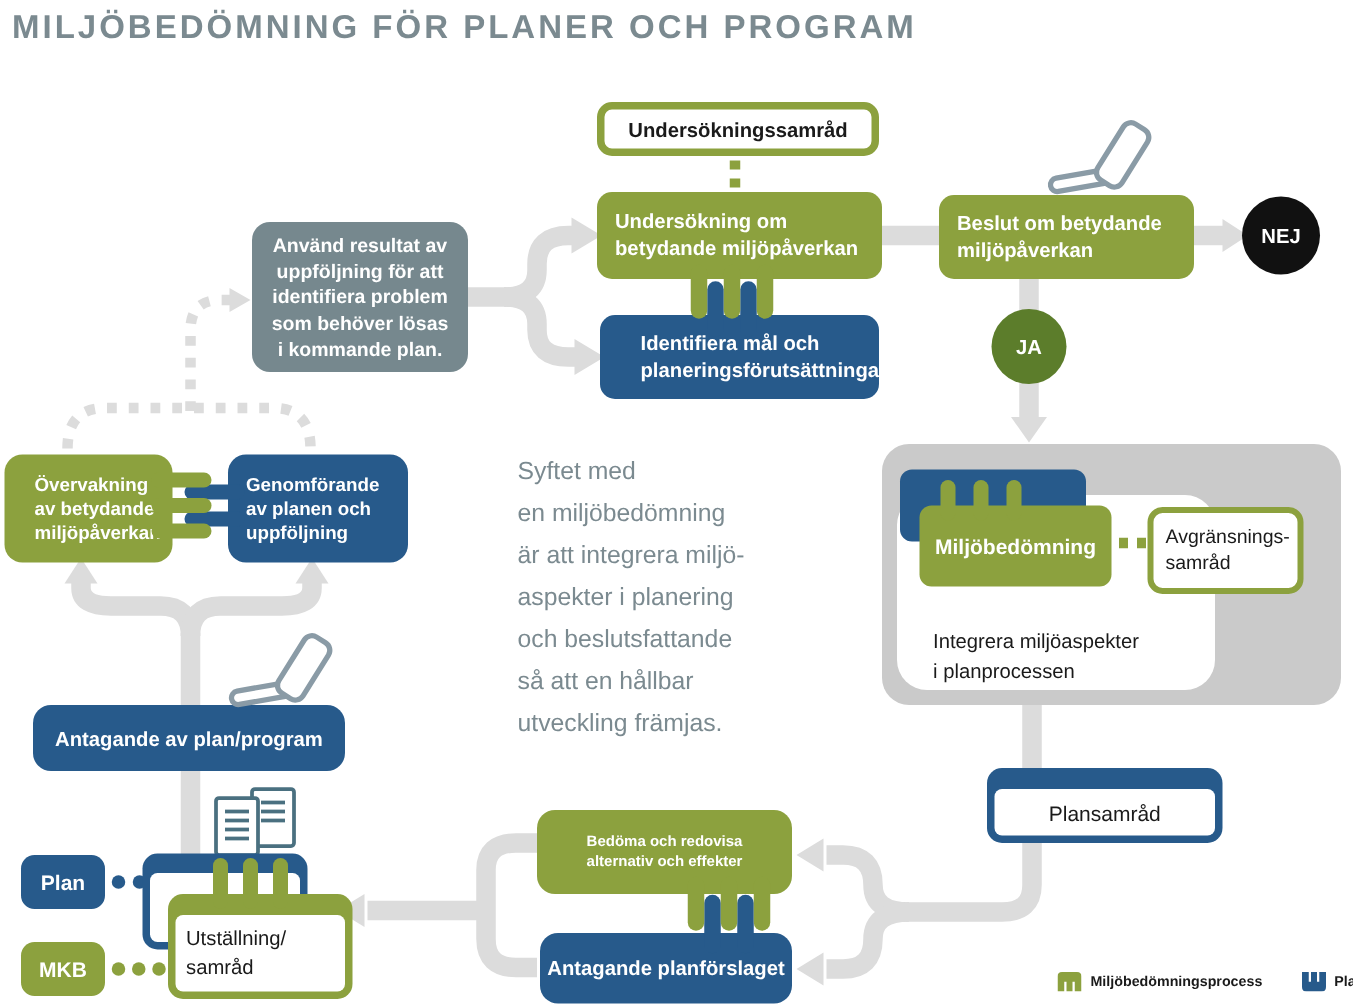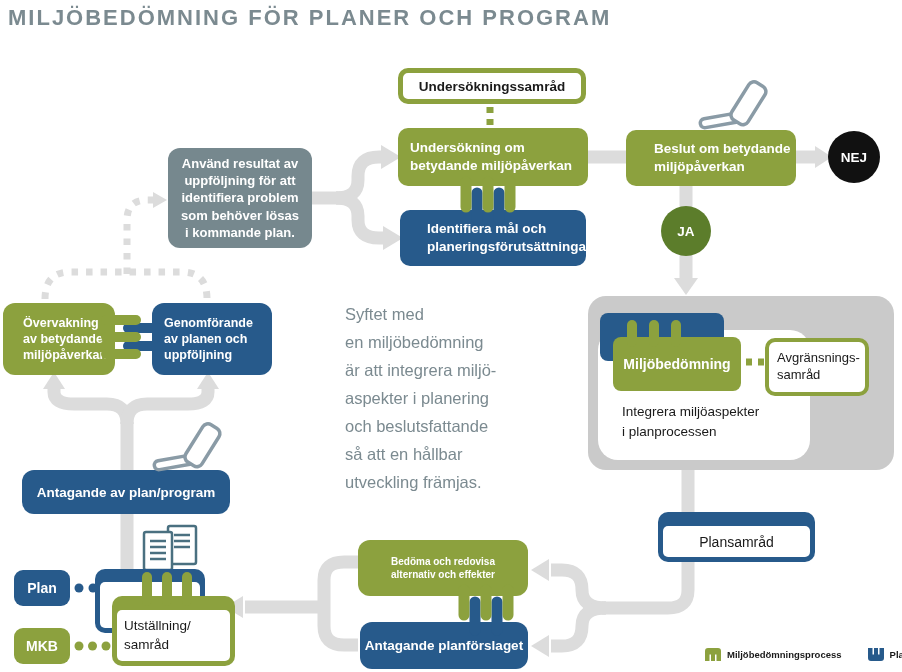--- a/index.html
+++ b/index.html
@@ -37,42 +37,42 @@
     border:5px solid var(--green);border-radius:10px;justify-content:center;
     font-weight:700;font-size:13.5px;color:var(--text);z-index:2}
   #b-undersok{left:398px;top:128px;width:190px;height:58px;border-radius:10px;
     padding-left:12px;font-size:13.5px;line-height:1.3;z-index:2}
   #b-identifiera{left:400px;top:210px;width:186px;height:56px;border-radius:10px;
     padding-left:27px;font-size:13.5px;line-height:1.3;z-index:2}
   #b-anvand{left:168px;top:148px;width:144px;height:100px;background:var(--slate);
     border-radius:12px;justify-content:center;text-align:center;font-size:13px;
     line-height:1.32;z-index:2}
   #b-beslut{left:626px;top:130px;width:170px;height:56px;border-radius:10px;
-    padding-left:28px;font-size:13.5px;line-height:1.3;z-index:2}
+    padding-left:12px;font-size:13.5px;line-height:1.3;z-index:2}
   #c-nej{left:828px;top:131px;width:52px;height:52px;border-radius:50%;
     background:var(--black2);justify-content:center;font-size:13.5px;z-index:2}
   #c-ja{left:661px;top:206px;width:50px;height:50px;border-radius:50%;
     background:var(--dgreen);justify-content:center;font-size:13.5px;z-index:2}
   #syfte{left:345px;top:300px;font-size:16.5px;line-height:28px;
     color:var(--titlegray);z-index:2;white-space:pre-line}
   #b-overvak{left:3px;top:303px;width:112px;height:72px;border-radius:12px;
     padding-left:20px;font-size:12.5px;line-height:1.3;z-index:2}
   #b-genomf{left:152px;top:303px;width:120px;height:72px;border-radius:12px;
     padding-left:12px;font-size:12.5px;line-height:1.3;z-index:2}
 
   #container{left:588px;top:296px;width:306px;height:174px;background:var(--container);
     border-radius:18px;z-index:2}
   #inner-white{left:10px;top:34px;width:212px;height:130px;background:#fff;border-radius:20px}
   #blue-behind{left:12px;top:17px;width:124px;height:48px;background:var(--blue);border-radius:8px}
   #b-miljobed{left:25px;top:41px;width:128px;height:54px;border-radius:8px;
     justify-content:center;font-size:14px}
   #b-avgrans{left:177px;top:42px;width:104px;height:58px;background:#fff;
     border:4px solid var(--green);border-radius:10px;padding-left:8px;font-size:13px;
     line-height:1.3;color:var(--text)}
-  #t-integrera{left:34px;top:106px;font-size:13.5px;line-height:1.45;
+  #t-integrera{left:34px;top:122px;font-size:13.5px;line-height:1.45;
     color:var(--text);white-space:pre-line}
 
   #b-antag{left:22px;top:470px;width:208px;height:44px;border-radius:12px;
     justify-content:center;font-size:13.5px;z-index:2}
 
   .framed{position:absolute;box-sizing:border-box}
   .framed .inner{position:absolute;left:5px;right:5px;bottom:5px;background:#fff;
     display:flex;align-items:center;color:var(--text);white-space:pre-line;border-radius:5px}
   #b-plansam{left:658px;top:512px;width:157px;height:50px;background:var(--blue);
     border-radius:10px;z-index:3}

